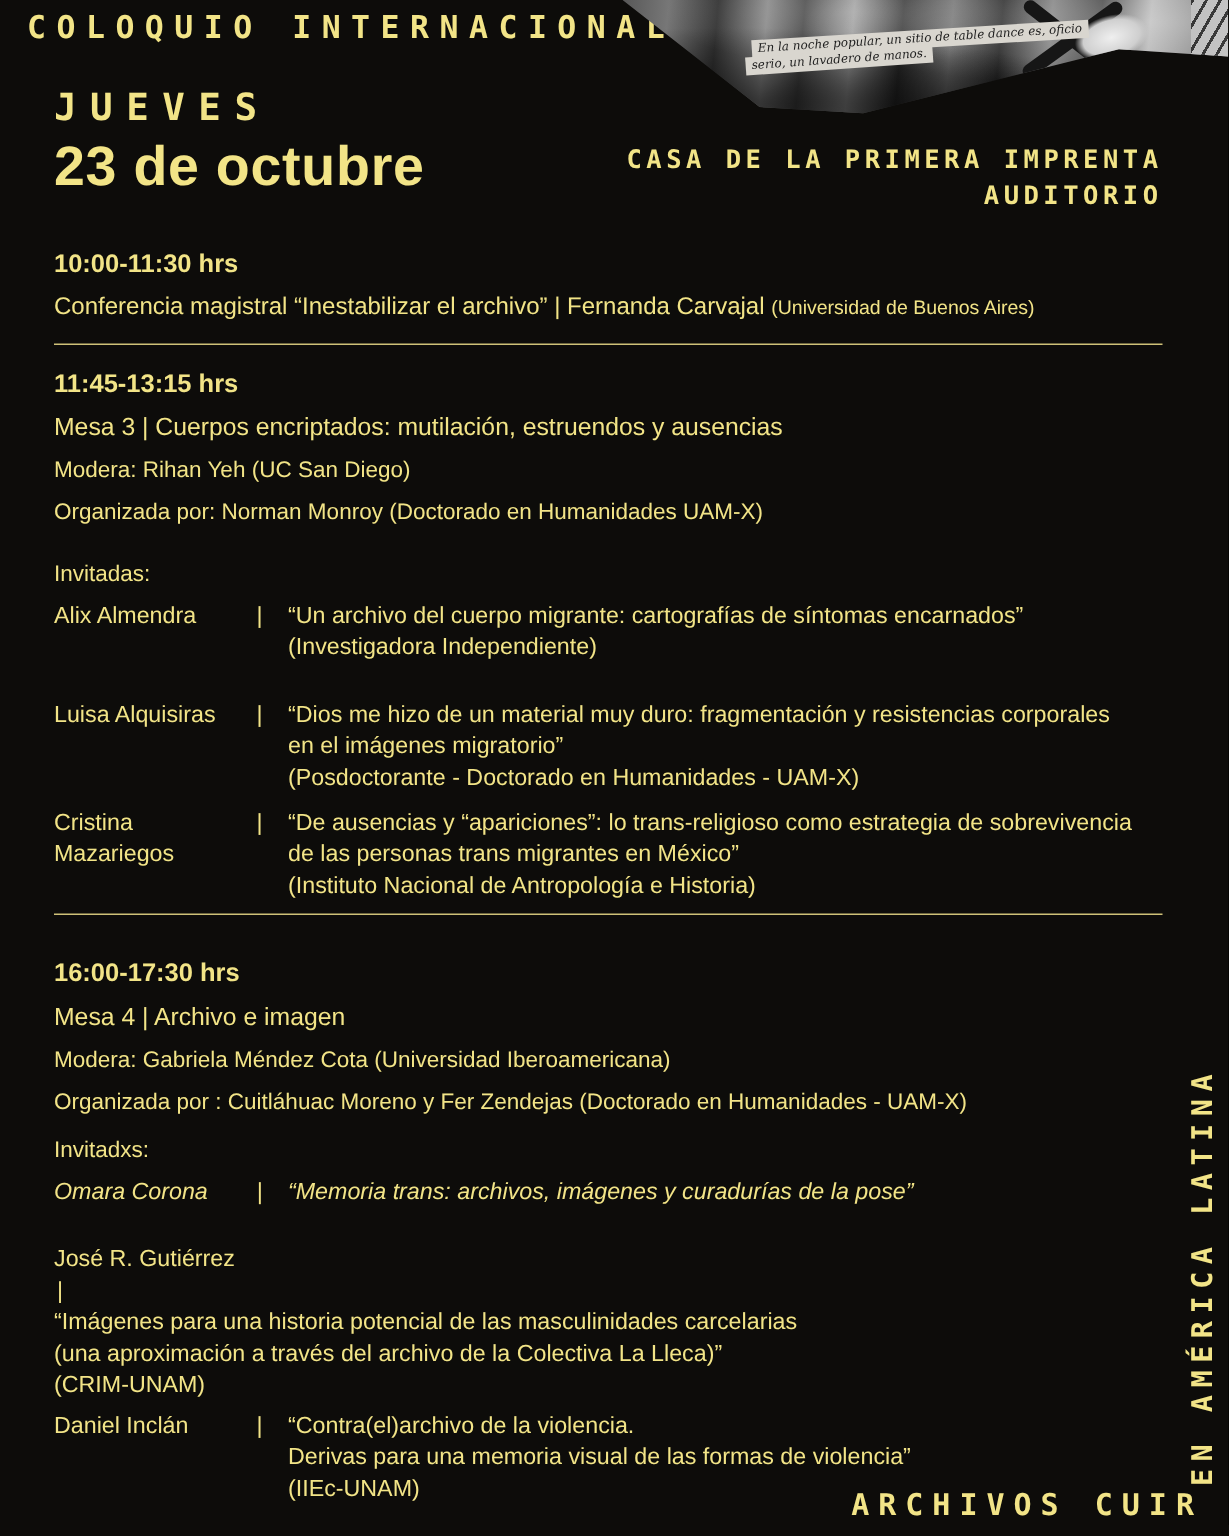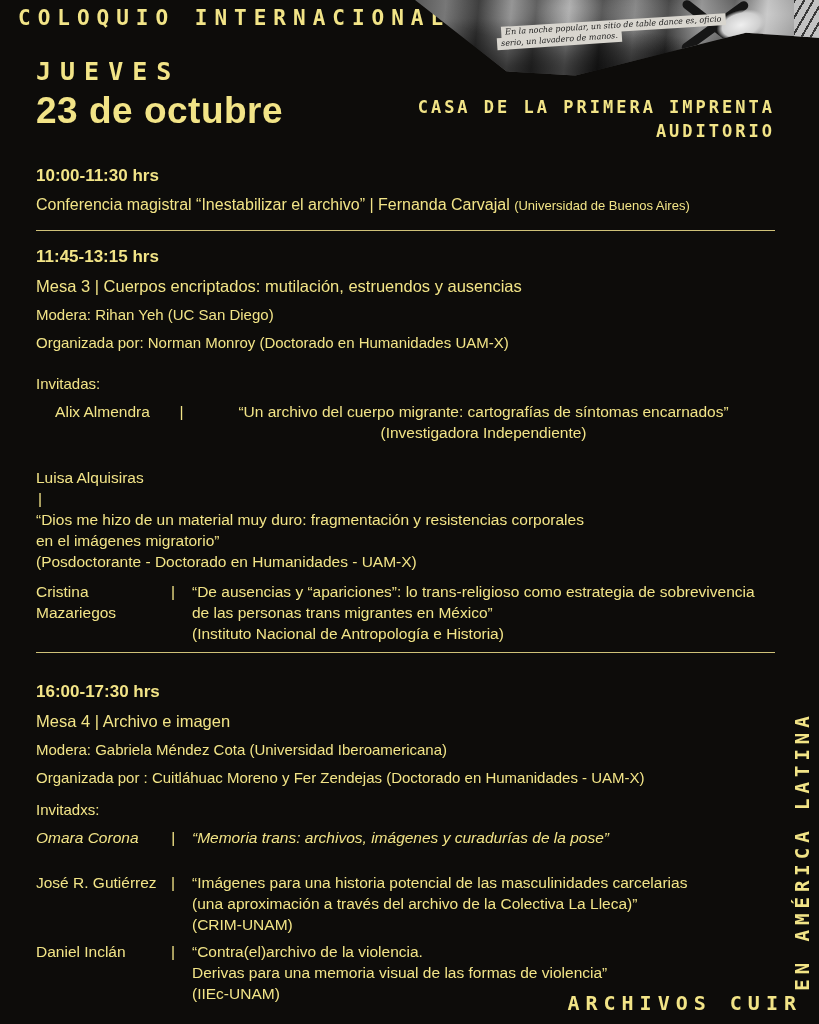--- a/index.html
+++ b/index.html
@@ -91,24 +91,24 @@
   hr.divider2 { margin: 8px 0 29px; }
   .mesa { font-size: 16.5px; line-height: 21px; margin-bottom: 8px; }
   .meta { font-size: 15px; line-height: 19px; margin-bottom: 9px; }
   .org-m3 { margin-bottom: 22px; }
   .org-m4 { margin-bottom: 13px; }
   .glabel { font-size: 15px; line-height: 19px; margin-bottom: 8px; }
   .grow { display: flex; font-size: 15.5px; line-height: 21px; }
   .gname { width: 133px; flex: none; }
   .gpipe { width: 23px; flex: none; padding-left: 2px; }
   .glines { flex: 1; }
-  .g-alix  { margin-bottom: 24px; text-align: center; }
-  .g-luisa { margin-bottom: 9px; flex-direction: column; }
+  .g-alix  { margin-bottom: 24px; }
+  .g-luisa { margin-bottom: 9px; }
   .g-omara { margin-bottom: 24px; font-style: italic; }
-  .g-jose  { margin-bottom: 6px; }
+  .g-jose  { margin-bottom: 6px; flex-direction: column; }
 
   
   .side-text {
     position: absolute; left: 662px; top: 839px; width: 280px; height: 24px;
     transform: rotate(-90deg);
     font-family: "DejaVu Sans Mono", monospace;
     font-size: 19px; font-weight: 700; letter-spacing: 5px;
     text-align: center; line-height: 24px; white-space: nowrap;
   }
   .series {

